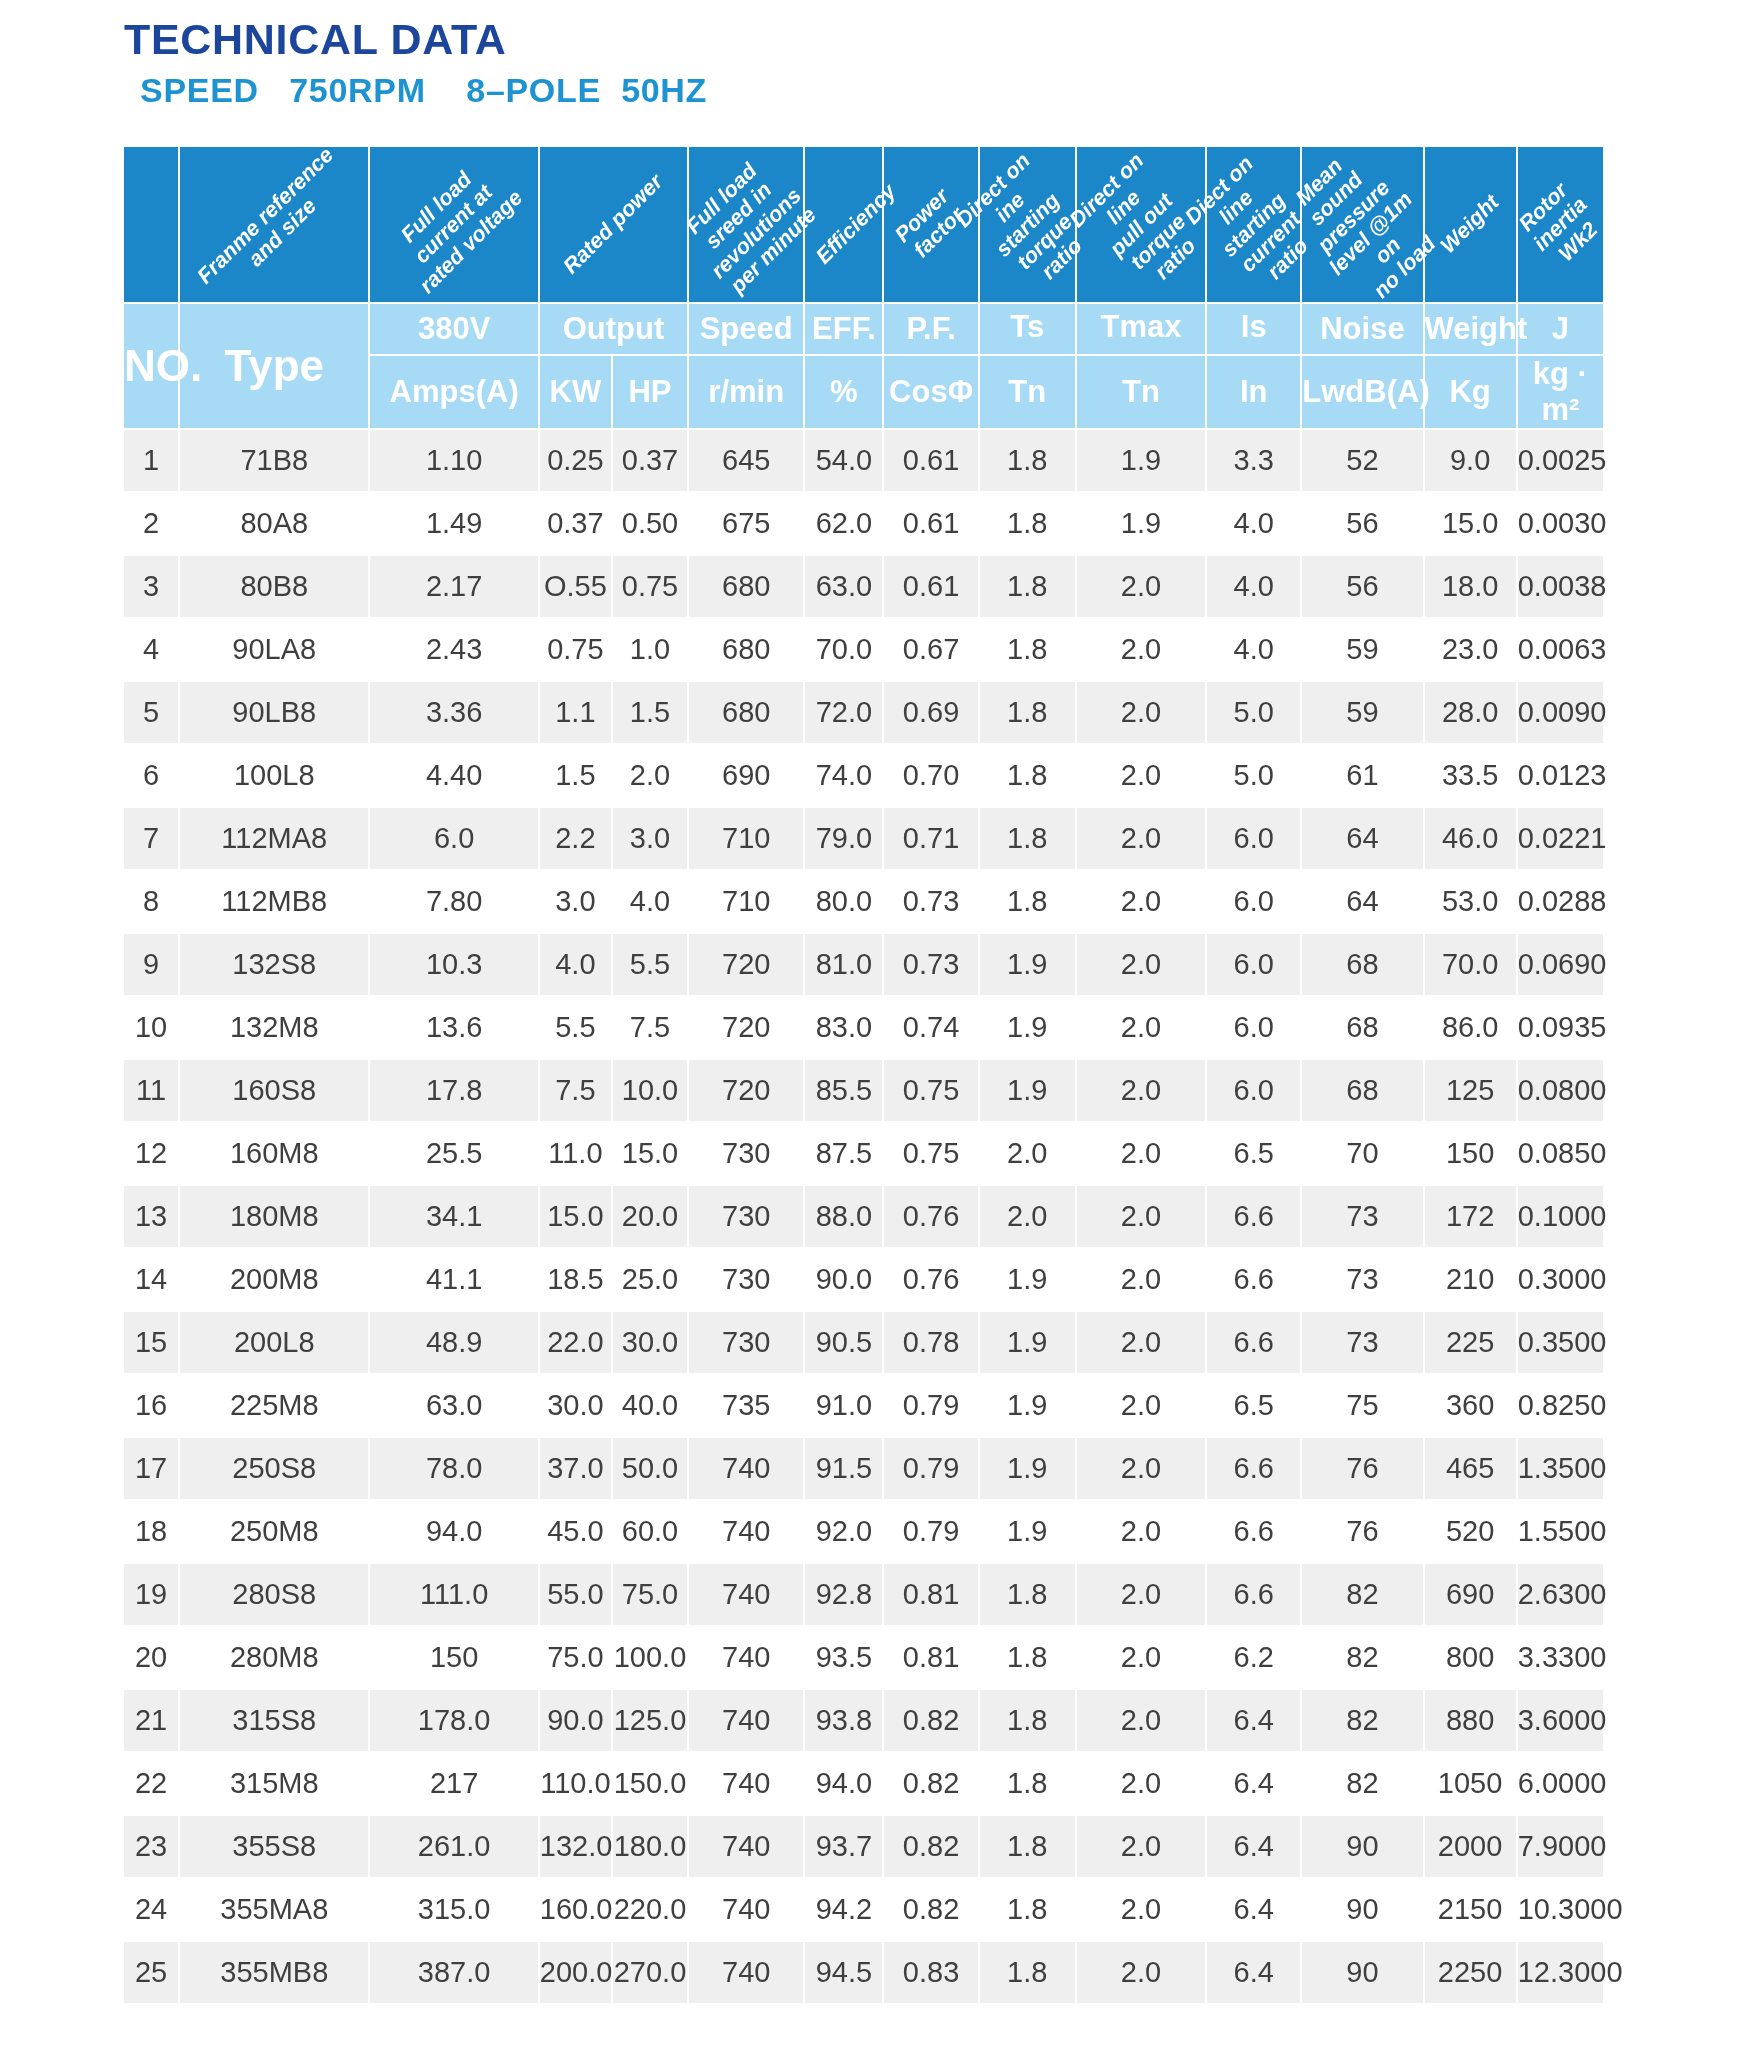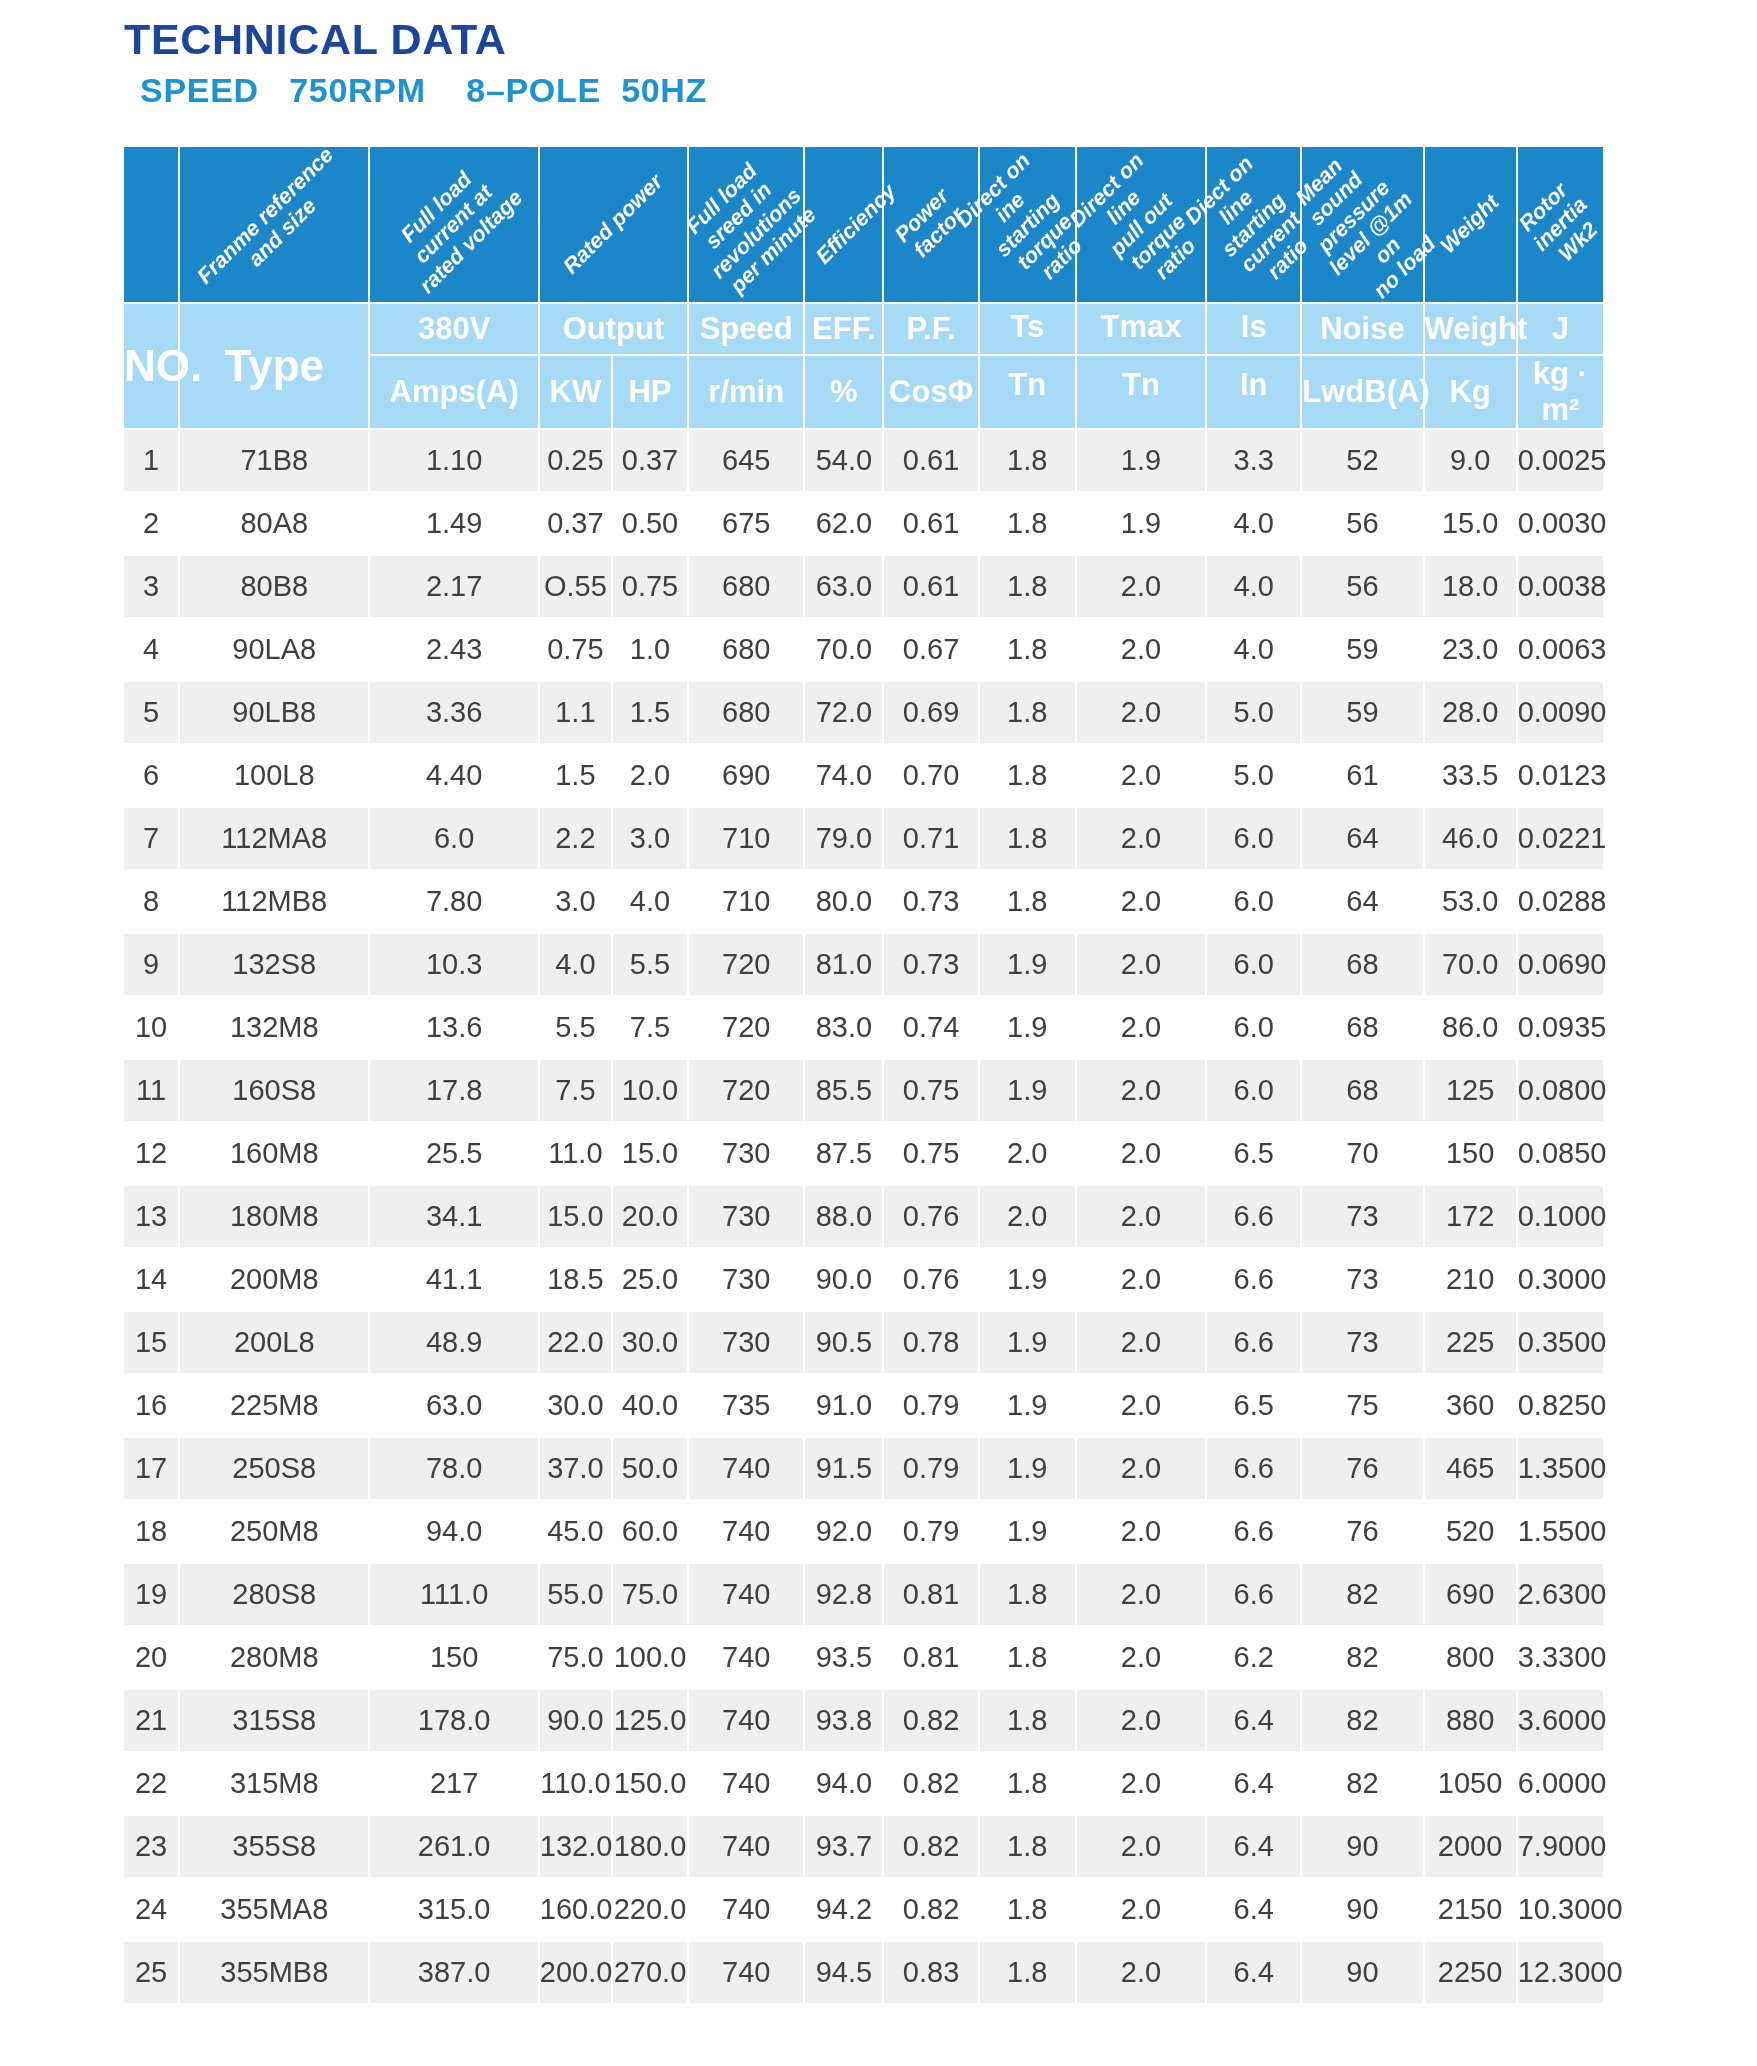--- a/index.html
+++ b/index.html
@@ -70,21 +70,21 @@
     color: #ffffff;
     font-weight: bold;
     font-size: 31px;
     height: 45px;
     margin-top: 16px;
   }
   tr.sub th.span2 {
     font-size: 44px;
   }
   tr.sub th.hi { vertical-align: top; padding-top: 5px; }
-  tr.sub th.lo { vertical-align: bottom; padding-bottom: 25px; }
+  tr.sub th.lo { vertical-align: bottom; padding-bottom: 18px; }
   tbody.data td {
     height: 61px;
     font-size: 29px;
     color: #3f3f3f;
     background: transparent;
   }
   tbody.data tr.odd td { background: #efefef; }
   tbody.data tr.even td { background: #ffffff; }
 </style>
 </head>

